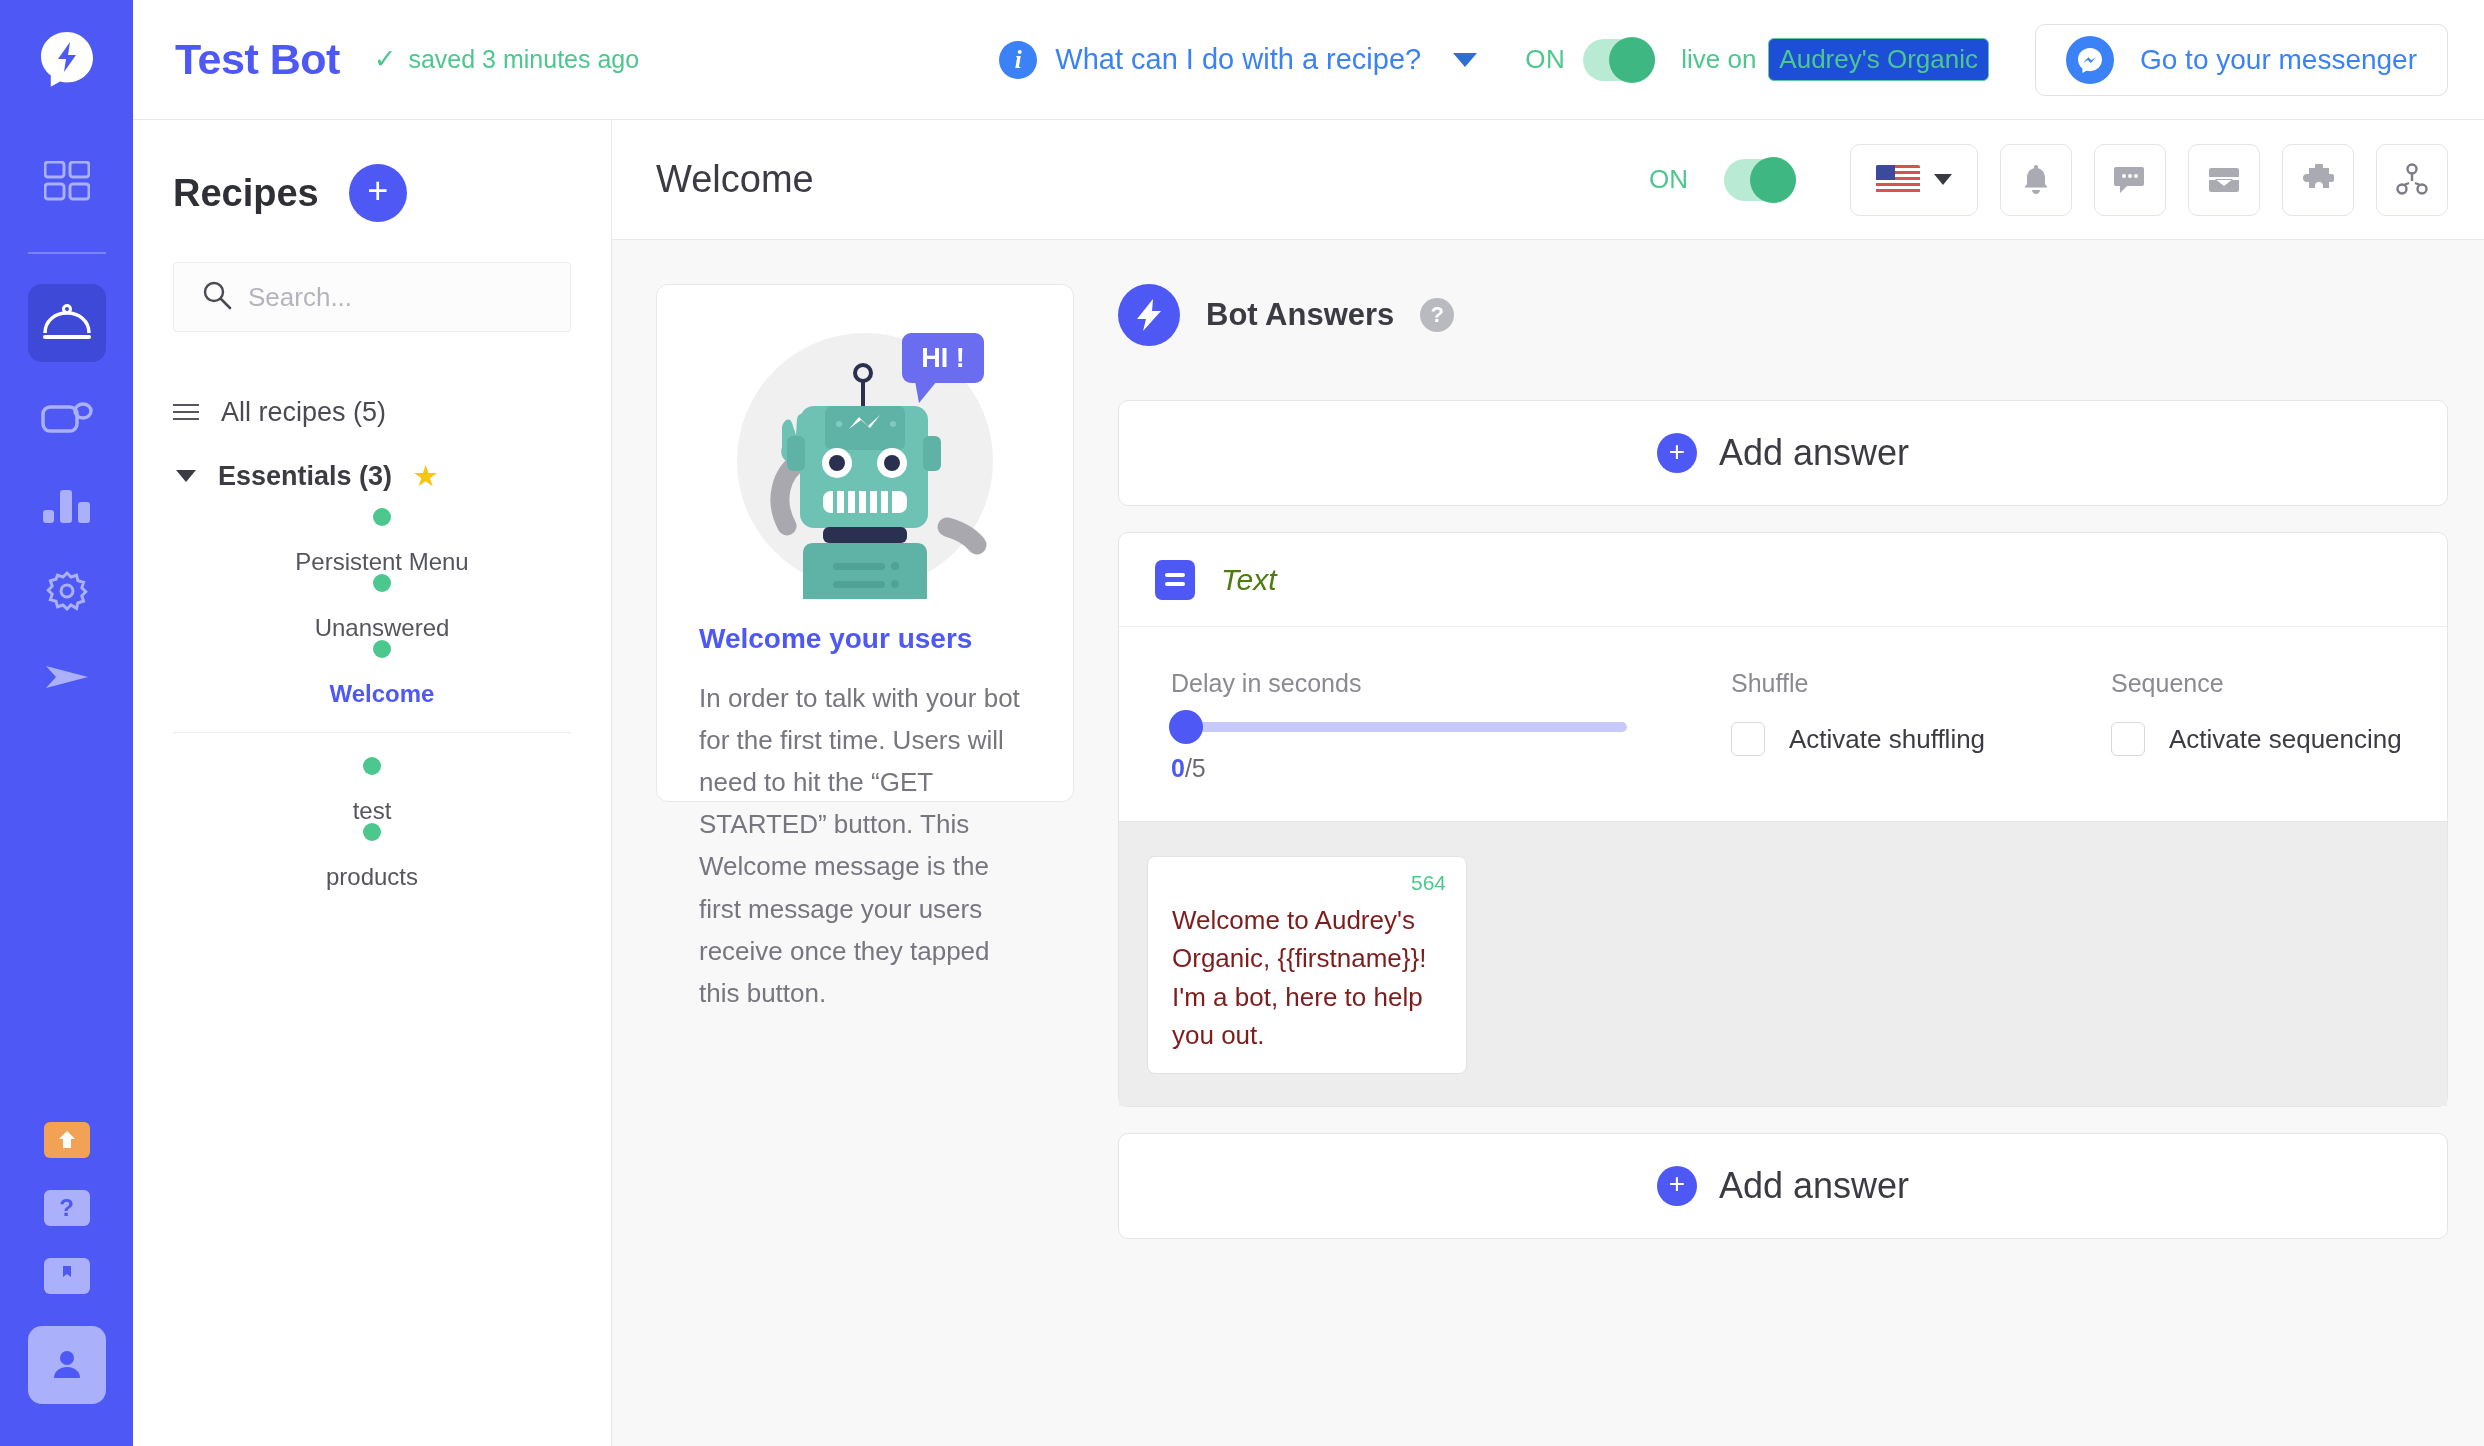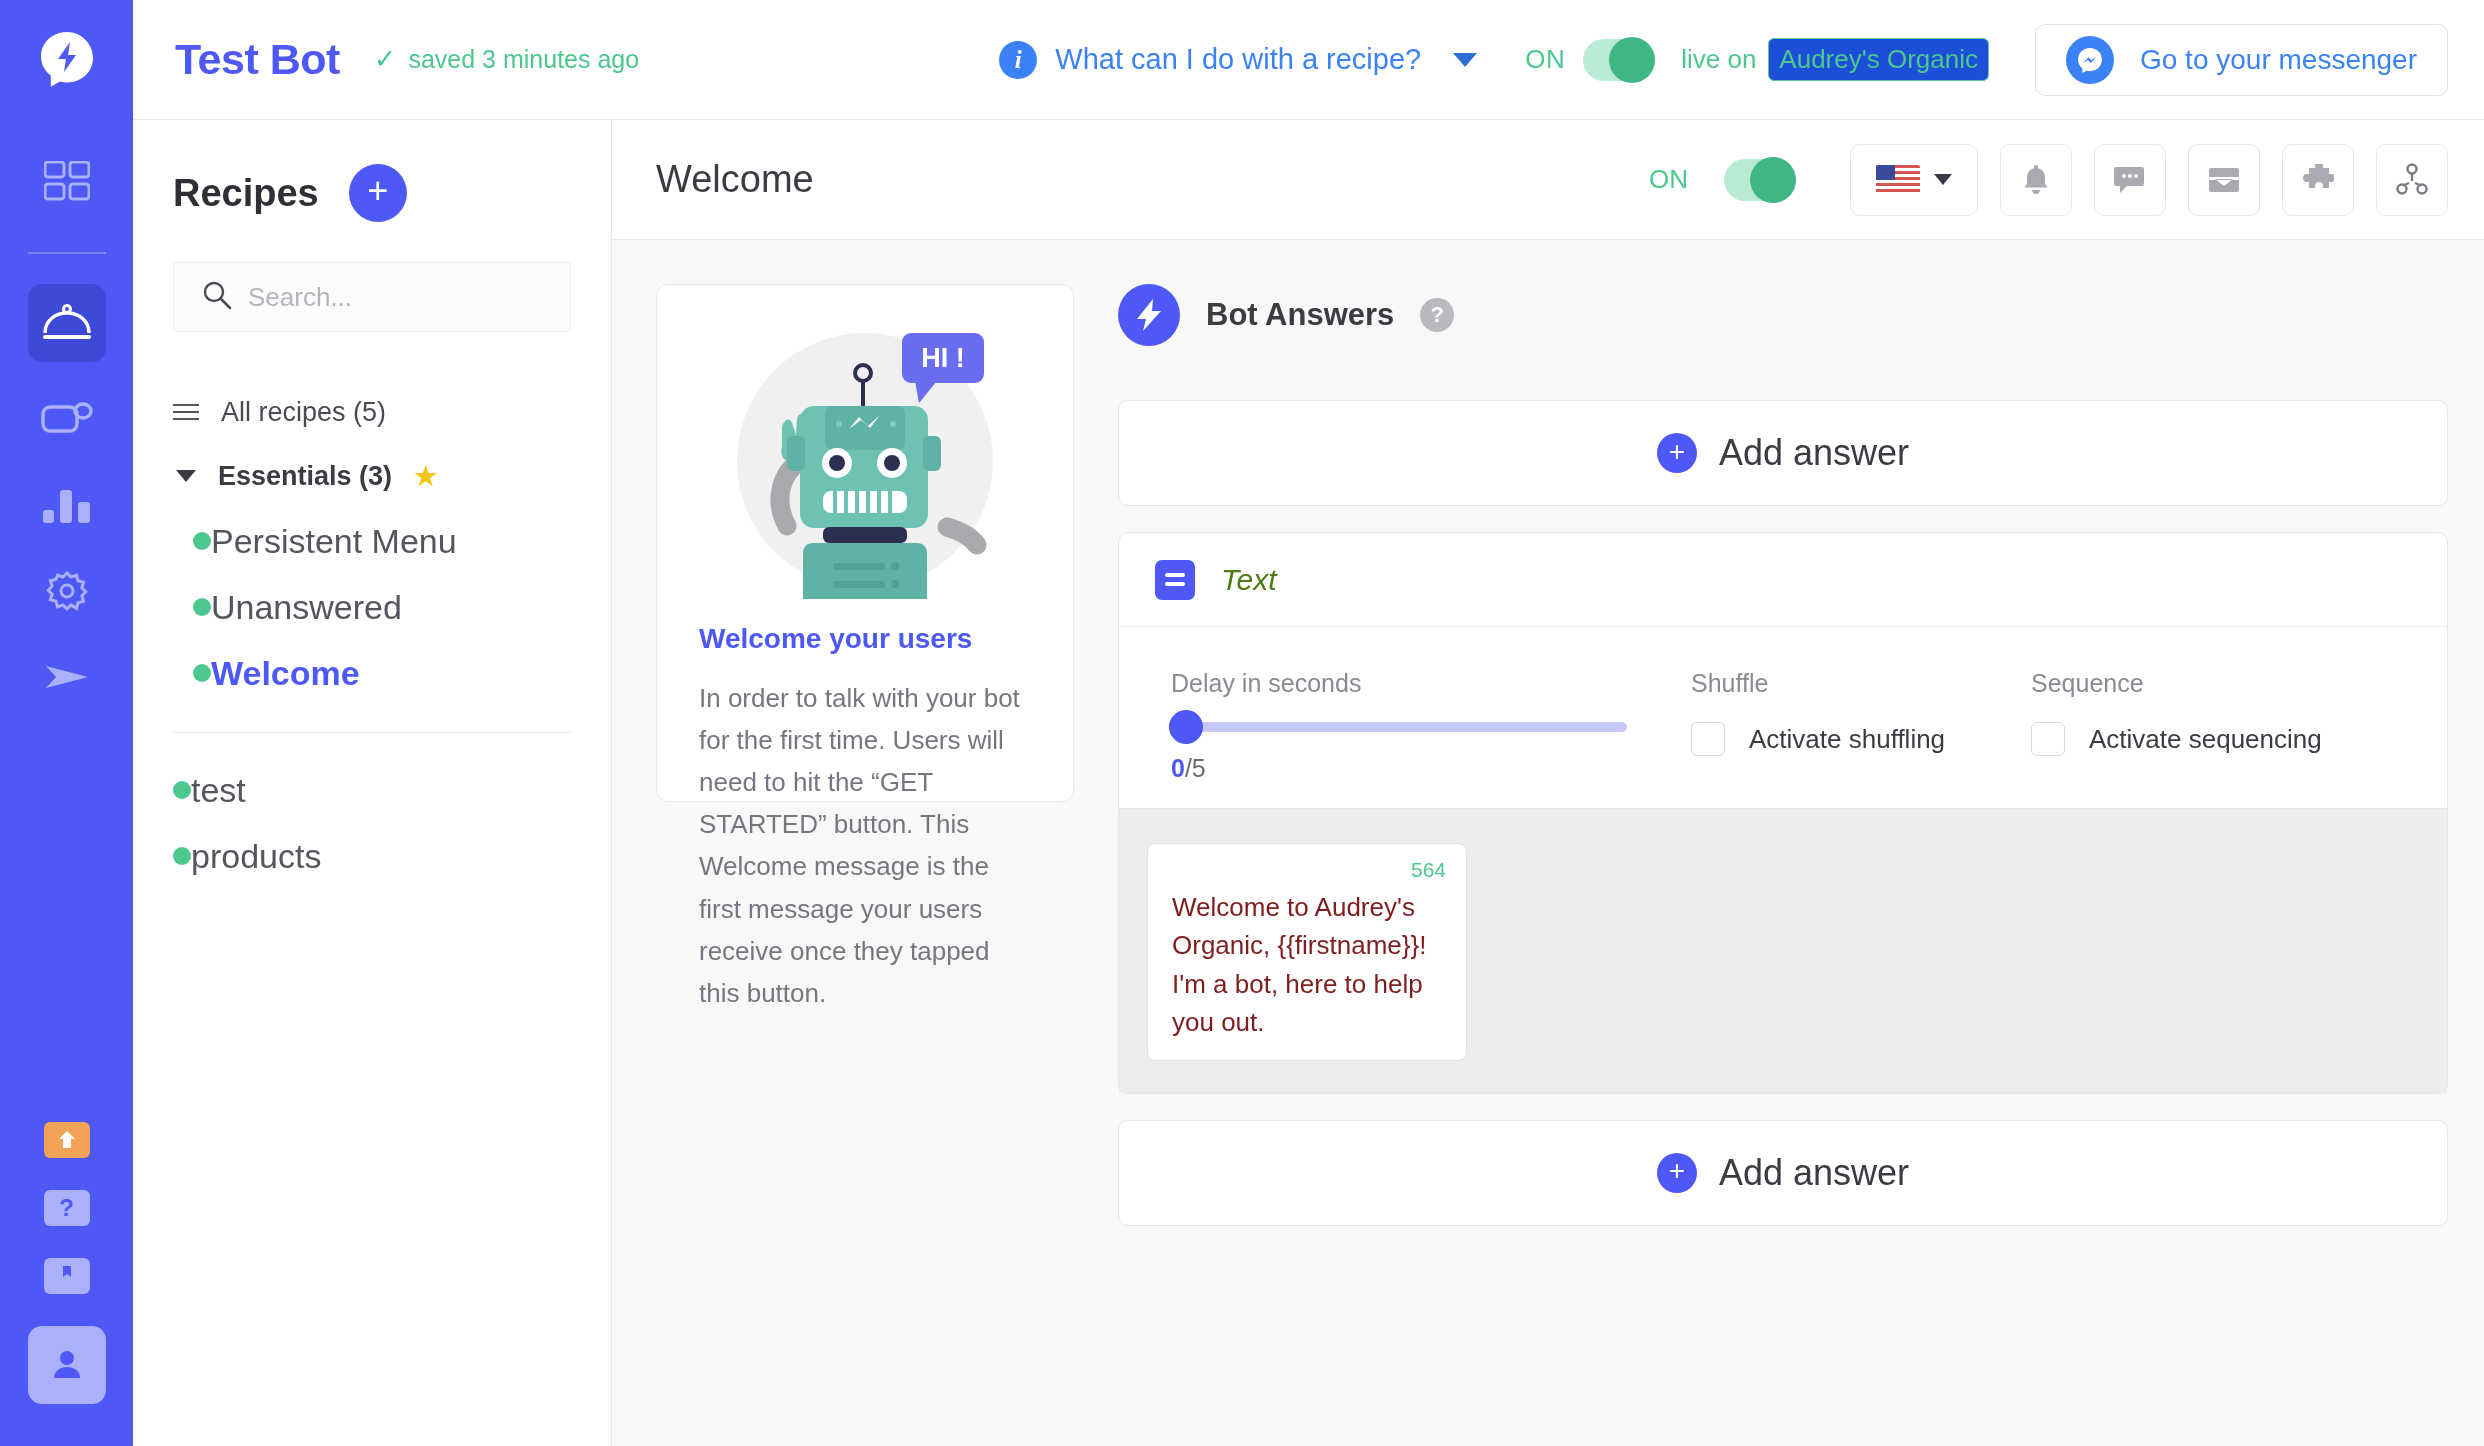--- a/index.html
+++ b/index.html
@@ -185,21 +185,21 @@
     gap: 22px;
   }
   .nav-row.group { font-weight: bold; color: #3b3b43; }
   .hamburger { display:flex; flex-direction:column; gap:5px; width:26px; }
   .hamburger i { display:block; height:2px; background:#55555e; width:100%; }
   .tri { width:0;height:0;border-left:10px solid transparent;border-right:10px solid transparent;border-top:12px solid #3b3b43; margin-left:3px;}
   .star { color: #f5c518; font-size: 26px; }
   .recipe-item {
     display: flex; align-items: center;
     padding: 0 40px 0 60px; height: 66px;
-    font-size: 34px; color: #55555e; 
+    font-size: 24px; color: #55555e; gap: 22px; flex-direction: column;
   }
   .recipe-item.active { color: #4d58f5; font-weight: bold; }
   .dot { width: 18px; height: 18px; border-radius: 50%; background: #4cc78e; flex: 0 0 18px; }
   .divider { height: 1px; background: #ececf0; margin: 26px 40px 24px 40px; }
 
   
   .main { flex: 1 1 auto; display: flex; flex-direction: column; min-width: 0; }
   .main-head {
     height: 120px; flex: 0 0 120px;
     background: #fff;
@@ -297,21 +297,21 @@
     border-bottom: 1px solid #eeeef1;
   }
   .text-badge {
     width: 40px; height: 40px; border-radius: 7px;
     background: #4d58f5;
     display:flex; flex-direction:column; align-items:center; justify-content:center; gap:5px;
   }
   .text-badge i { display:block; width:20px; height:4px; background:#fff; border-radius:2px;}
   .text-card-title { font-size: 30px; color: #4d7c0f; font-style: italic; }
 
-  .opts-row { display: flex; padding: 42px 52px 25px 52px; }
+  .opts-row { display: flex; padding: 42px 52px 38px 52px; gap: 40px; }
   .opt-col-delay { width: 520px; flex: 0 0 520px; }
   .opt-col { width: 340px; flex: 0 0 340px;}
   .opt-label { font-size: 25px; color: #8a8a92; margin-bottom: 24px; }
   .slider-track {
     height: 10px; border-radius: 5px; background: #c6c9f9;
     width: 456px; position: relative; margin-top: 16px;
   }
   .slider-thumb {
     position: absolute; left: -2px; top: -12px;
     width: 34px; height: 34px; border-radius: 50%;

